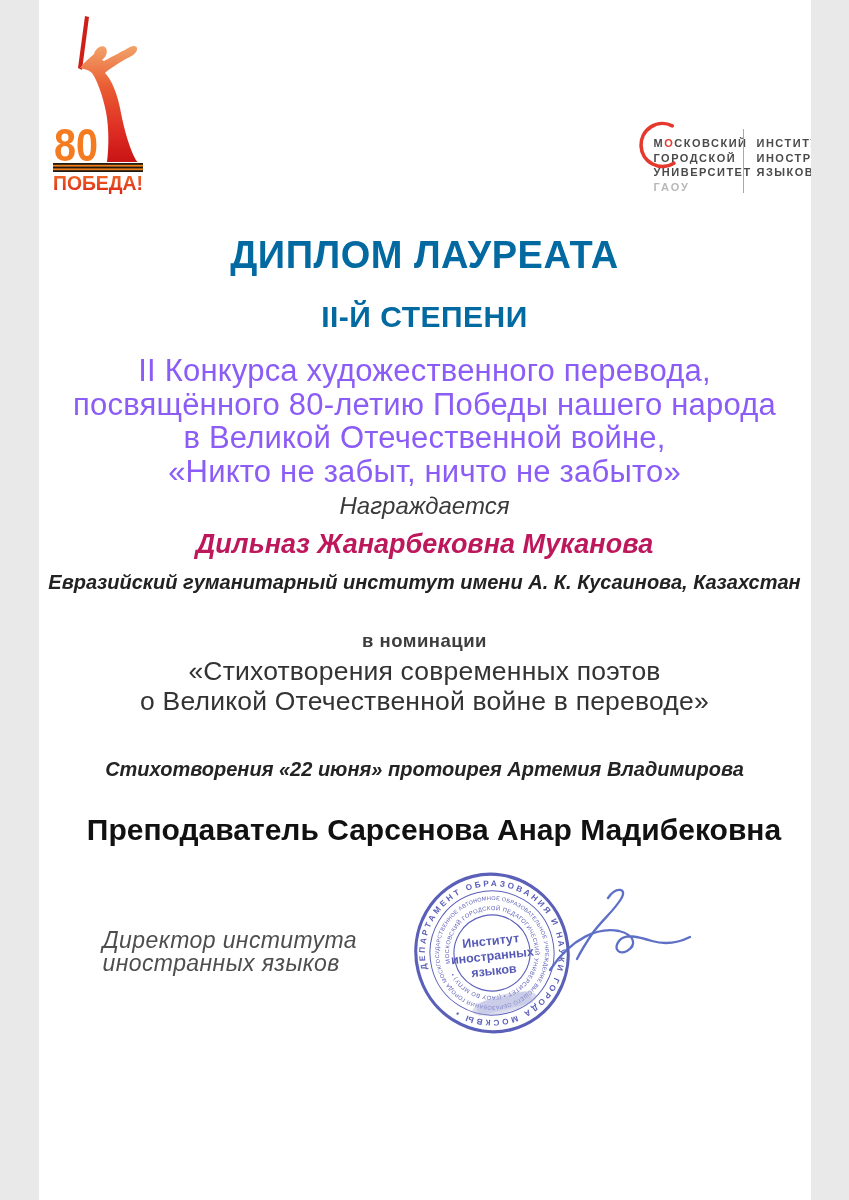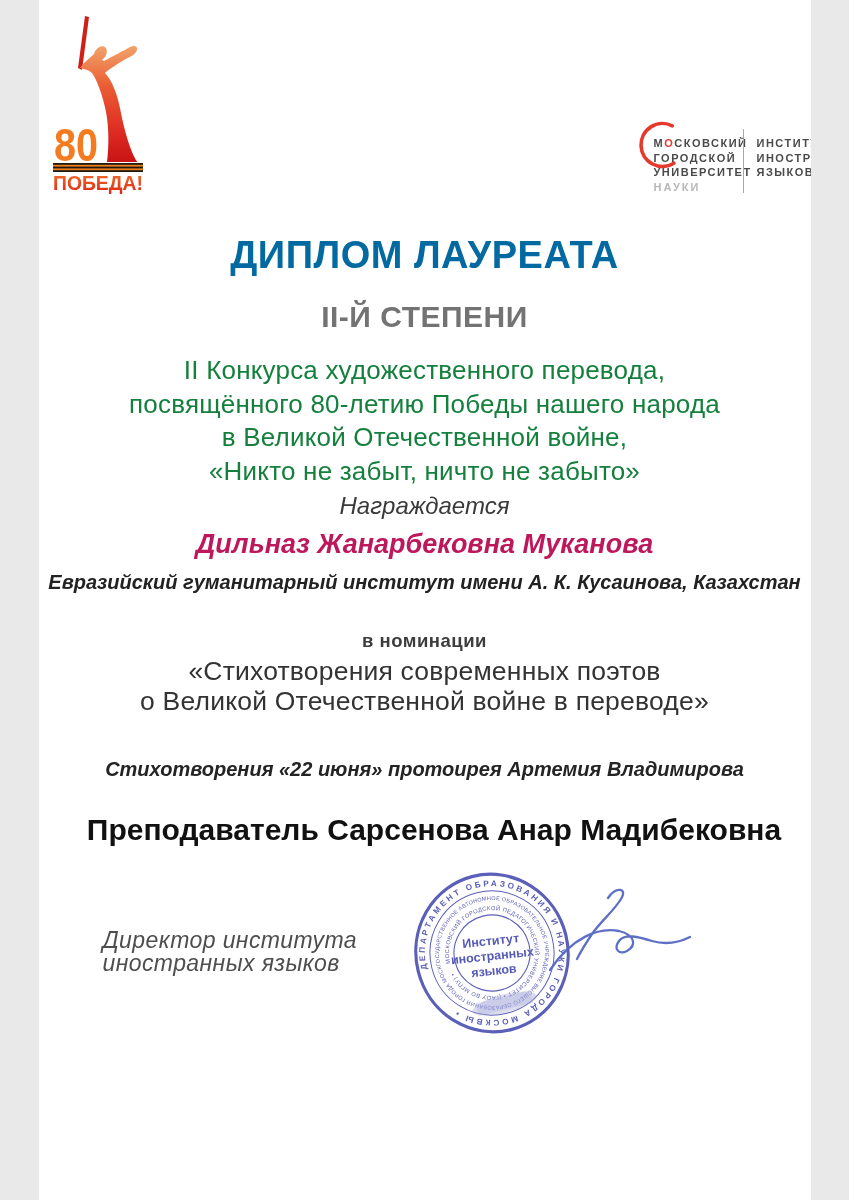--- a/index.html
+++ b/index.html
@@ -23,24 +23,24 @@
   .mgpu-left{position:absolute;left:19px;top:16px;line-height:14.7px;
     font-size:11px;font-weight:bold;letter-spacing:1.5px;color:#4a4a4a;white-space:nowrap;}
   .mgpu-left .abbr{color:#b8b8b8;letter-spacing:2px;}
   .mgpu-left .red-o{color:#e6392e;}
   .mgpu-divider{position:absolute;left:108px;top:9px;width:1px;height:64px;background:#a8a8a8;}
   .mgpu-right{position:absolute;left:122px;top:16px;line-height:14.7px;
     font-size:11px;font-weight:bold;letter-spacing:1.5px;color:#4a4a4a;white-space:nowrap;}
 
   
   .title{top:234px;font-size:38px;font-weight:bold;color:#0369a1;letter-spacing:0.5px;}
-  .degree{top:300px;font-size:30px;font-weight:bold;color:#737373;letter-spacing:0.5px;}
+  .degree{top:300px;font-size:30px;font-weight:bold;color:#0369a1;letter-spacing:0.5px;}
 
   
-  .contest{top:354px;font-size:26px;line-height:33.5px;color:#15803d;letter-spacing:0.2px;}
+  .contest{top:354px;font-size:31px;line-height:33.5px;color:#8b5cf6;letter-spacing:0.2px;}
   .award-label{top:492px;font-size:24px;font-style:italic;color:#3a3a3a;}
   .recipient{top:529px;font-size:27px;font-weight:bold;font-style:italic;color:#be185d;}
   .institution{top:571px;font-size:20px;font-weight:600;font-style:italic;color:#222222;}
   .nomination-label{top:630px;font-size:18.5px;color:#3d3d3d;letter-spacing:0.5px;font-weight:bold;}
   .nomination{top:657px;font-size:26.5px;line-height:29.5px;color:#333333;letter-spacing:0.2px;}
   .works{top:733px;font-size:20px;line-height:33px;font-weight:bold;font-style:italic;color:#242424;margin-top:20px;}
   .teacher{top:813px;font-size:30px;font-weight:bold;color:#111111;padding-left:19px;}
 
   
   .director{left:64px;top:929px;font-size:23px;line-height:23px;
@@ -91,21 +91,21 @@
   </svg>
 
   <div class="abs mgpu-logo">
     <svg class="mgpu-arc" width="56" height="60" viewBox="0 0 56 60">
       <path d="M37.3,5.8 A21.5,21.5 0 1 0 38.9,43.2" fill="none" stroke="#e6392e" stroke-width="3.6" stroke-linecap="round"></path>
     </svg>
     <div class="mgpu-left">
       <div><span>М</span><span class="red-o">О</span><span>СКОВСКИЙ</span></div>
       <div>ГОРОДСКОЙ</div>
       <div>УНИВЕРСИТЕТ</div>
-      <div class="abbr">НАУКИ</div>
+      <div class="abbr">ГАОУ</div>
     </div>
     <div class="mgpu-divider"></div>
     <div class="mgpu-right">
       <div>ИНСТИТУТ</div>
       <div>ИНОСТРАННЫХ</div>
       <div>ЯЗЫКОВ</div>
     </div>
   </div>
 
   <div class="abs center title">ДИПЛОМ ЛАУРЕАТА</div>

